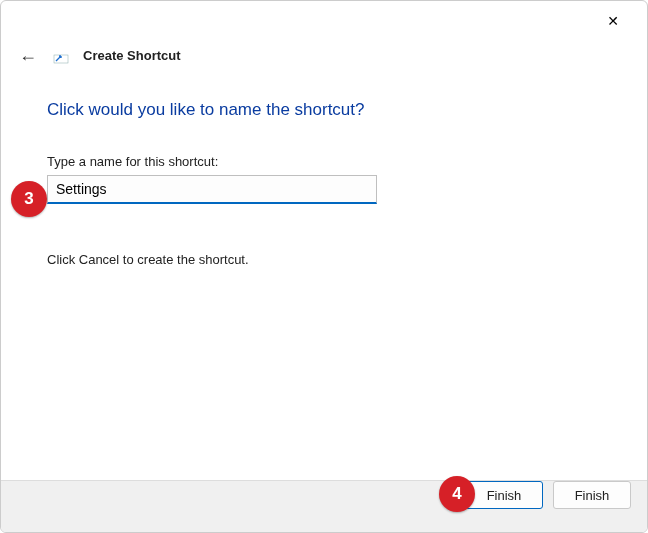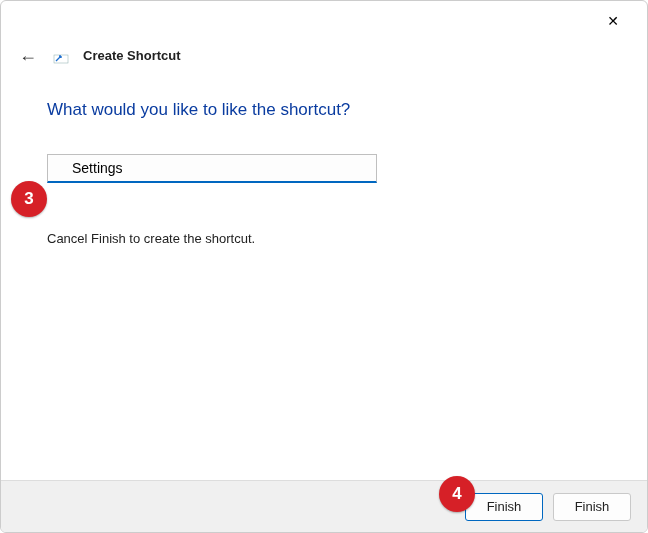--- a/index.html
+++ b/index.html
@@ -75,37 +75,35 @@
     }
     .input-wrap input {
       width: 100%;
       border: none;
       outline: none;
       background: transparent;
       padding: 5px 8px;
       font-size: 14px;
       font-family: inherit;
       color: #000;
-      margin-left: 16px;
     }
     .helper {
       font-size: 13px;
       color: #222;
     }
     .footer {
       position: absolute;
       bottom: 0;
       left: 0;
       right: 0;
       background: #f0f0f0;
       border-top: 1px solid #ddd;
       height: 52px;
       display: flex;
       justify-content: flex-end;
-      align-items: center;
       padding: 0 16px;
       gap: 10px;
     }
     .btn {
       min-width: 78px;
       height: 28px;
       background: #fdfdfd;
       border: 1px solid #c9c9c9;
       border-radius: 3px;
       font-size: 13px;
@@ -150,25 +148,26 @@
   <div class="shortcut-icon">
     <svg viewBox="0 0 16 16" width="16" height="16">
       <rect x="1" y="7" width="14" height="8" fill="#fff" stroke="#8aa" stroke-width="0.5"></rect>
       <path d="M3 13 L8 8 M8 8 L6 8 M8 8 L8 10" stroke="#1f6fd0" stroke-width="1.4" fill="none"></path>
     </svg>
   </div>
   <div class="header-title">Create Shortcut</div>
 </div>
 
 <div class="content">
-  <h1 class="heading">What would you like to like the shortcut?</h1>
+  <h1 class="heading">Click would you like to name the shortcut?</h1>
+  <div class="field-label">Type a name for this shortcut:</div>
   <div class="input-wrap">
     <input type="text" value="Settings" style="">
   </div>
-  <div class="helper">Cancel Finish to create the shortcut.</div>
+  <div class="helper">Click Cancel to create the shortcut.</div>
 </div>
 
 <div class="footer">
   <button class="btn primary">Finish</button>
   <button class="btn">Finish</button>
 </div>
 
 <div class="badge b3">3</div>
 <div class="badge b4">4</div>
 

